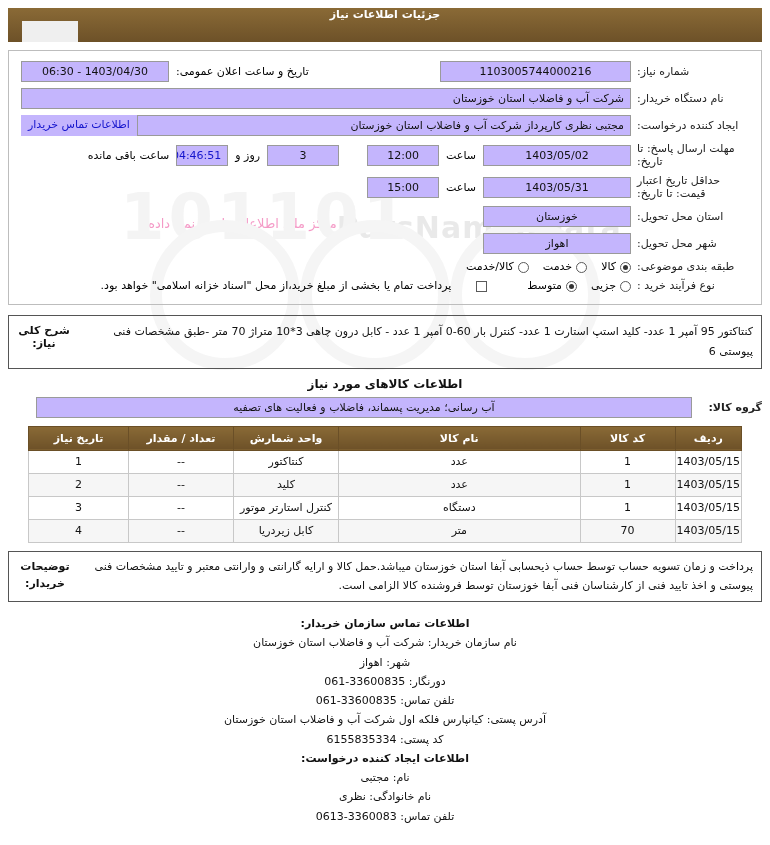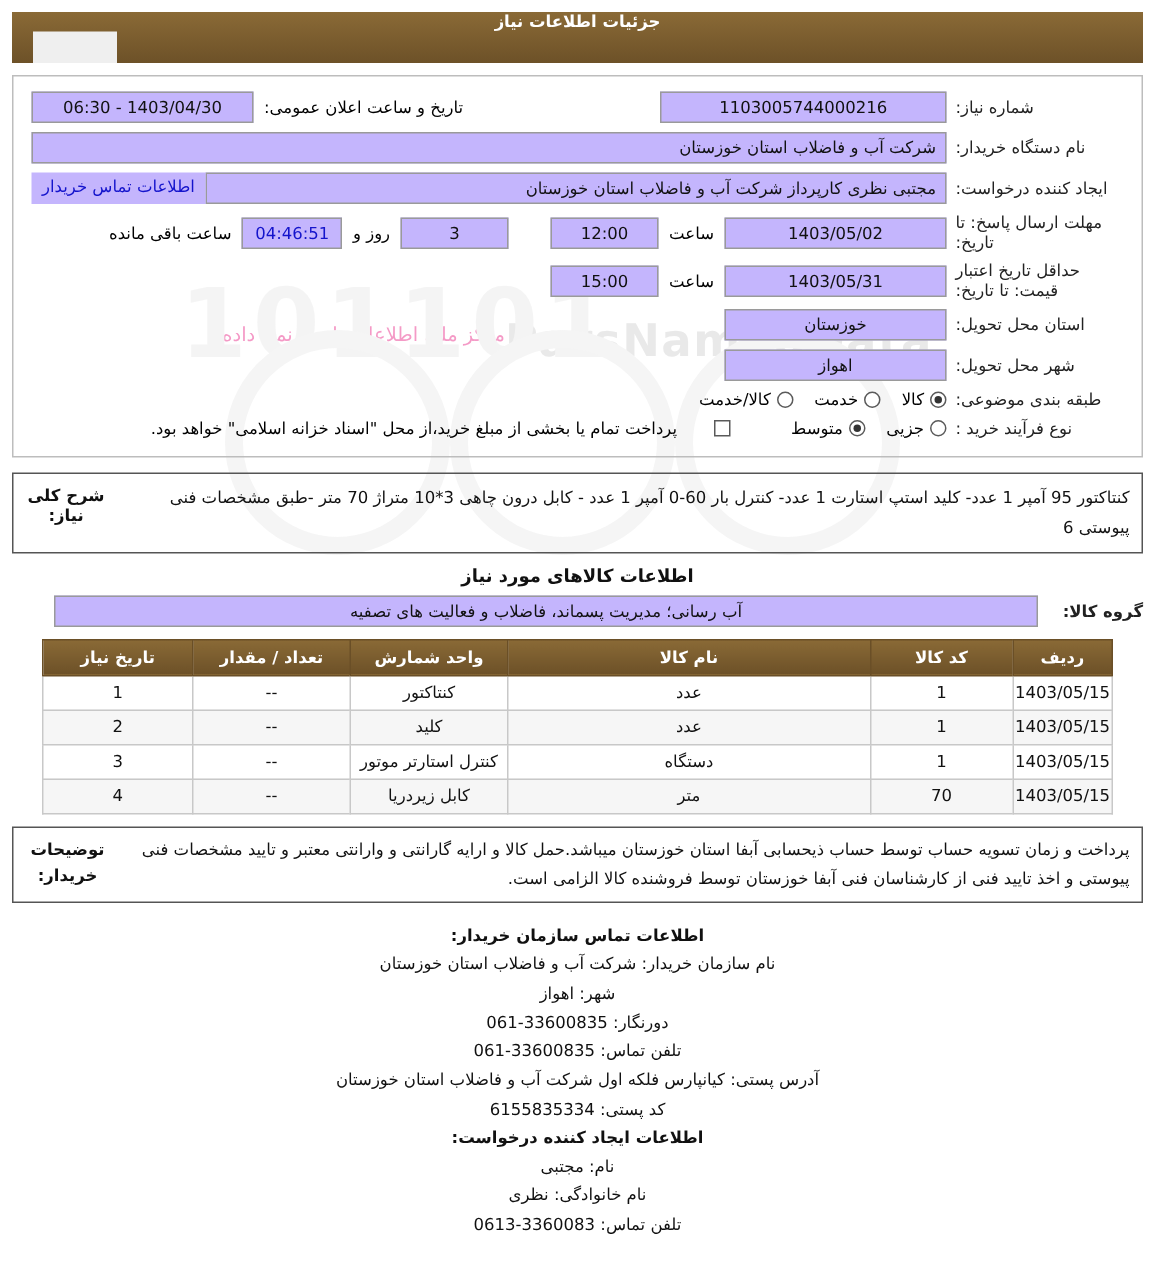--- a/index.html
+++ b/index.html
@@ -297,21 +297,21 @@
           <div class="mini-lbl fld linklike" style="border:none">اطلاعات تماس خریدار</div>
         </div>
 
         <div class="row">
           <div class="lbl">مهلت ارسال پاسخ: تا تاریخ:</div>
           <div class="fld" style="width:148px">1403/05/02</div>
           <div class="mini-lbl">ساعت</div>
           <div class="fld" style="width:72px">12:00</div>
           <div class="fld" style="width:72px;margin-right:28px">3</div>
           <div class="mini-lbl">روز و</div>
-          <div class="fld linklike" style="width:67px">04:46:51</div>
+          <div class="fld linklike" style="width:52px">04:46:51</div>
           <div class="mini-lbl">ساعت باقی مانده</div>
         </div>
 
         <div class="row">
           <div class="lbl">حداقل تاریخ اعتبار قیمت: تا تاریخ:</div>
           <div class="fld" style="width:148px">1403/05/31</div>
           <div class="mini-lbl">ساعت</div>
           <div class="fld" style="width:72px">15:00</div>
         </div>
 

